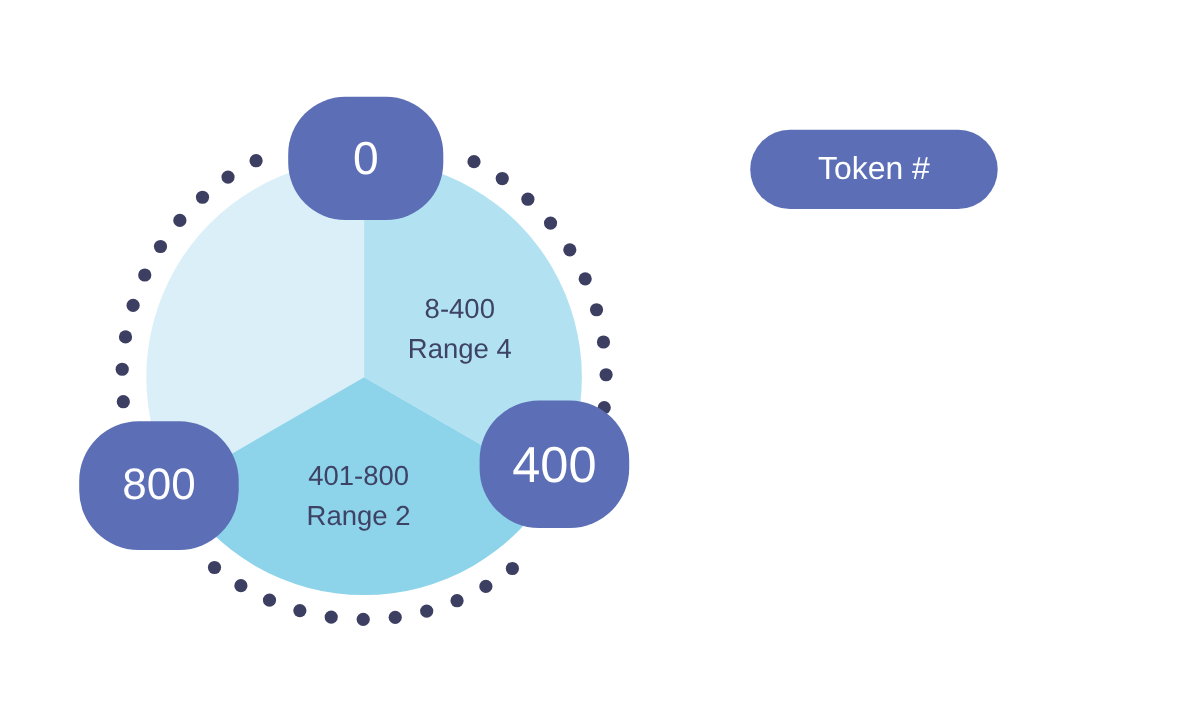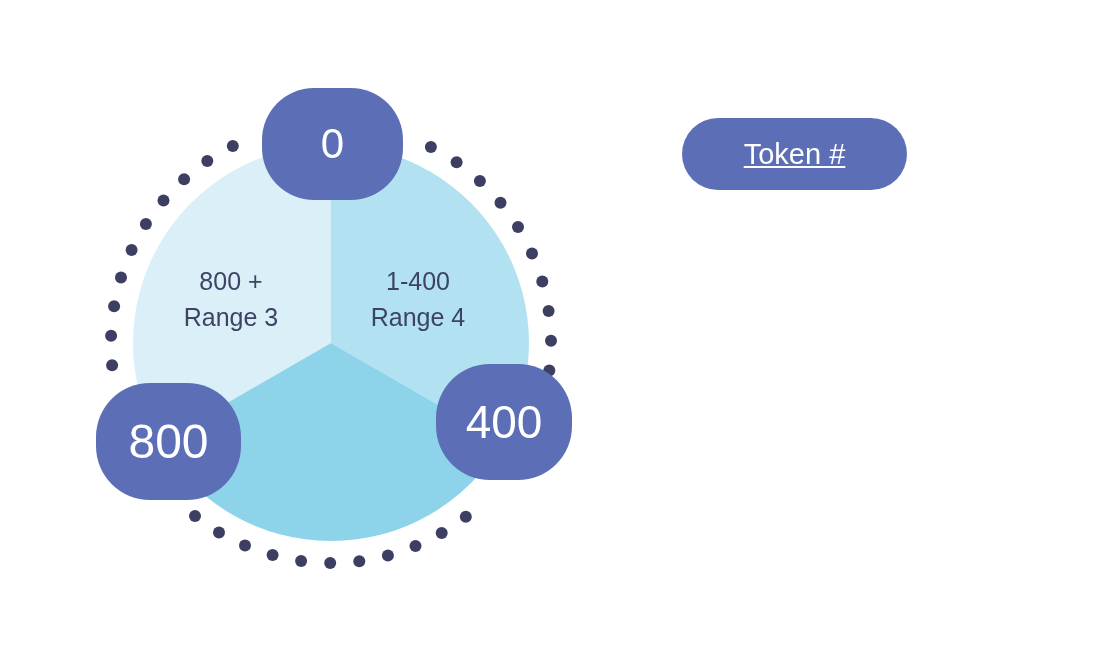--- a/index.html
+++ b/index.html
@@ -40,30 +40,30 @@
     display: flex;
     align-items: center;
     justify-content: center;
     box-sizing: border-box;
   }
   .badge.top {
     left: 262px; top: 88px; width: 141px; height: 112px;
     border-radius: 52px; font-size: 42px;
   }
   .badge.bl {
-    left: 96px; top: 383px; width: 145px; height: 117px;
-    border-radius: 54px; font-size: 48px;
+    left: 72px; top: 383px; width: 145px; height: 117px;
+    border-radius: 54px; font-size: 40px;
   }
   .badge.br {
     left: 436px; top: 364px; width: 136px; height: 116px;
     border-radius: 54px; font-size: 46px;
   }
   .badge.token {
     left: 682px; top: 118px; width: 225px; height: 72px;
-    border-radius: 36px; font-size: 29px; text-decoration: underline;
+    border-radius: 36px; font-size: 29px;
   }
 </style>
 </head>
 <body style="--badge: #5c6fb6; --badge-text: #ffffff; --segment-text: #3e4366; --dots: #3d3f62; --background: #ffffff;">
 
 <div class="stage">
 
   <svg class="wheel" width="1093" height="657" viewBox="0 0 1093 657">
     <g>
       <path d="M 331 343 L 331 145 A 198 198 0 0 0 159.53 442 Z" fill="#daeff8"></path>
@@ -99,30 +99,30 @@
         <circle cx="301.1" cy="561.0" r="6" fill="#3d3f62"></circle>
         <circle cx="330.2" cy="563.0" r="6" fill="#3d3f62"></circle>
         <circle cx="359.3" cy="561.2" r="6" fill="#3d3f62"></circle>
         <circle cx="387.9" cy="555.5" r="6" fill="#3d3f62"></circle>
         <circle cx="415.5" cy="546.1" r="6" fill="#3d3f62"></circle>
         <circle cx="441.7" cy="533.1" r="6" fill="#3d3f62"></circle>
         <circle cx="465.8" cy="516.8" r="6" fill="#3d3f62"></circle>
       </g>
   </svg>
 
-  <div class="seg-label left">
-    <span class="range">800 +</span>
-    <span class="name">Range 3</span>
-  </div>
 
   <div class="seg-label right">
-    <span class="range">1-400</span>
+    <span class="range">8-400</span>
     <span class="name">Range 4</span>
   </div>
 
+  <div class="seg-label bottom">
+    <span class="range">401-800</span>
+    <span class="name">Range 2</span>
+  </div>
 
   <div class="badge top">
     <span>0</span>
   </div>
 
   <div class="badge bl">
     <span>800</span>
   </div>
 
   <div class="badge br">

